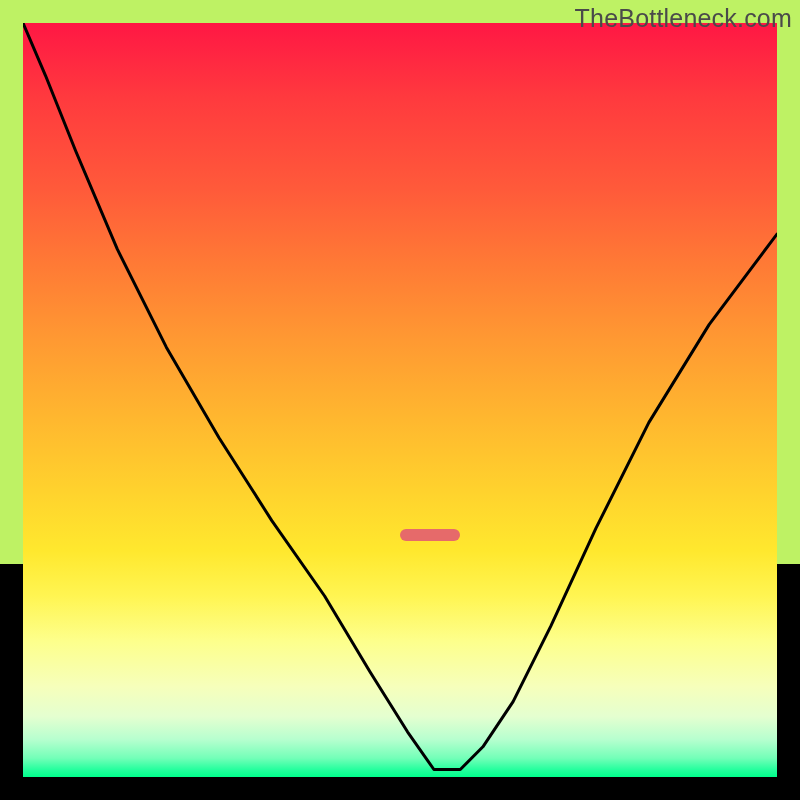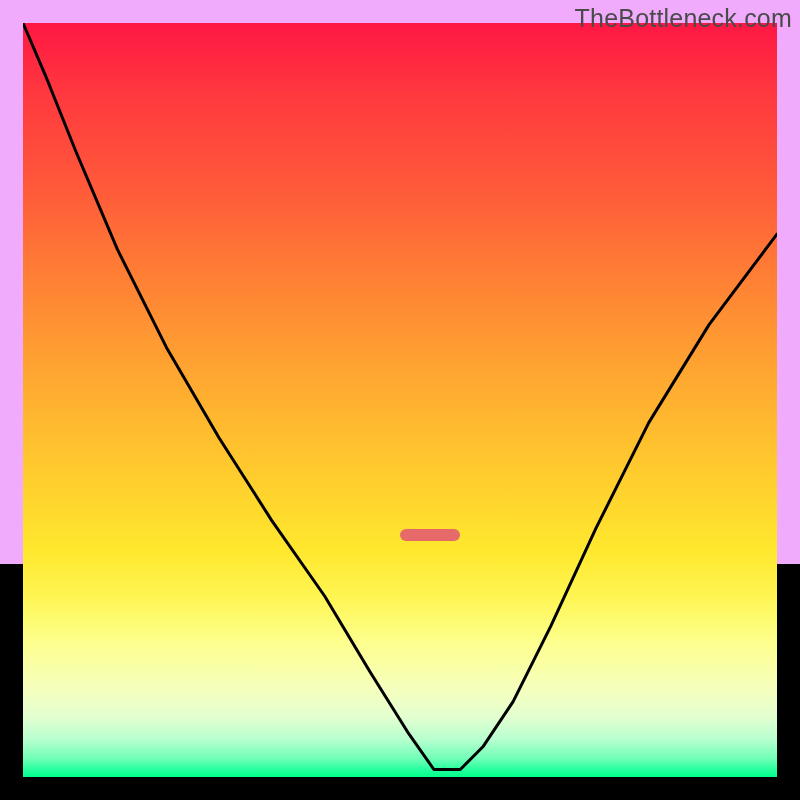--- a/index.html
+++ b/index.html
@@ -8,21 +8,21 @@
     width: 800px;
     height: 800px;
     background: #000;
     overflow: hidden;
     font-family: Arial, Helvetica, sans-serif;
   }
   .frame {
     position: relative;
     width: 800px;
     height: 564px;
-    background: #f0abfc;
+    background: #bef264;
   }
   .watermark {
     position: absolute;
     top: 4px;
     right: 8px;
     color: #4a4a4a;
     font-size: 25px;
     font-weight: 400;
     letter-spacing: 0.2px;
     z-index: 5;

